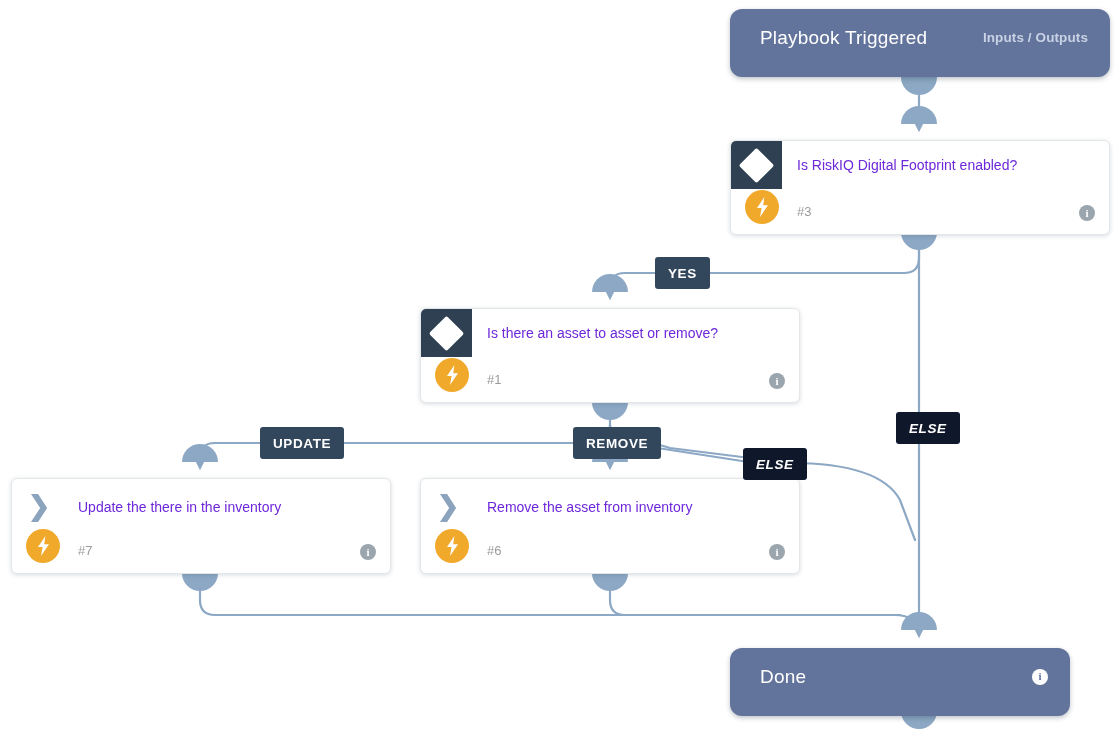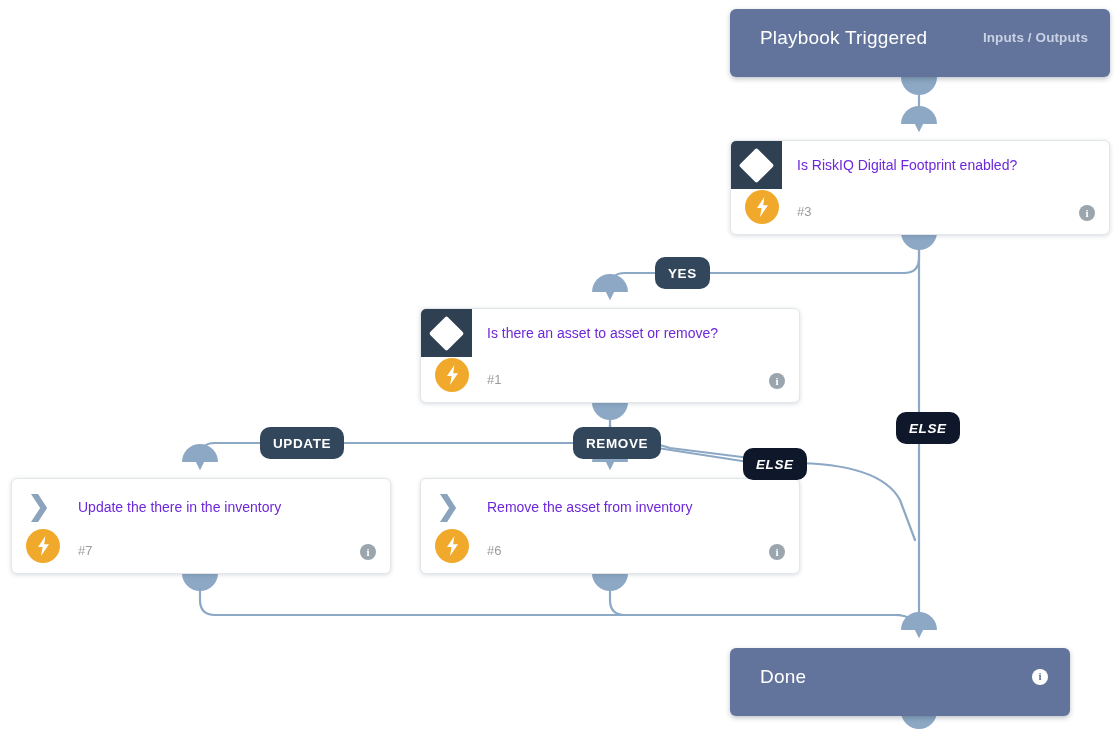--- a/index.html
+++ b/index.html
@@ -19,21 +19,21 @@
   .card{
     background:#ffffff;
     border:1px solid #e4e7ea;
     border-radius:6px;
     box-shadow:0 1px 4px rgba(40,55,75,.18);
     overflow:hidden;
   }
 
   
   .pill{
-    border-radius:6px;
+    border-radius:12px;
     background:#63749c;
     box-shadow:0 2px 5px rgba(40,55,75,.3);
     display:flex;align-items:center;
     box-sizing:border-box;
     padding:0 22px 11px 30px;
   }
   .pill .pill-title{
     color:#ffffff;font-size:19px;letter-spacing:.2px;flex:1;
   }
   .pill .pill-sub{
@@ -79,21 +79,21 @@
     font-size:11px;font-weight:bold;font-family:"Liberation Serif",serif;
     display:flex;align-items:center;justify-content:center;
     line-height:1;
   }
   .info.light{background:#ffffff;color:#63749c;}
 
   
   .badge{
     position:absolute;
     display:flex;align-items:center;justify-content:center;
-    border-radius:10px;
+    border-radius:3px;
     color:#ffffff;font-size:13.5px;font-weight:bold;letter-spacing:.6px;
     box-sizing:border-box;
     height:32px;padding:0 13px;
     white-space:nowrap;
   }
   .badge.dark{background:#32475c;}
   .badge.amber{background:#0f172a;font-style:italic;}
 </style>
 </head>
 <body>

